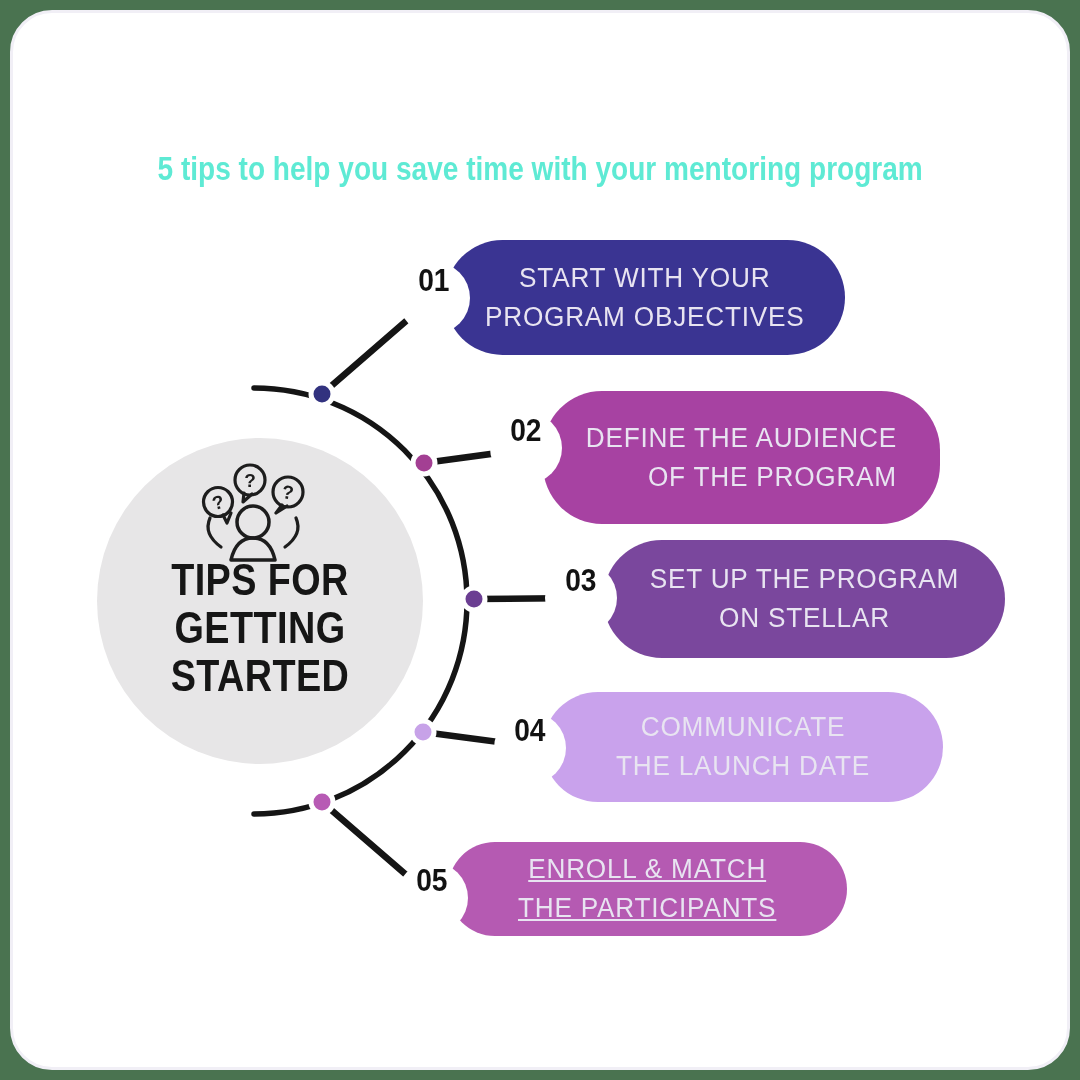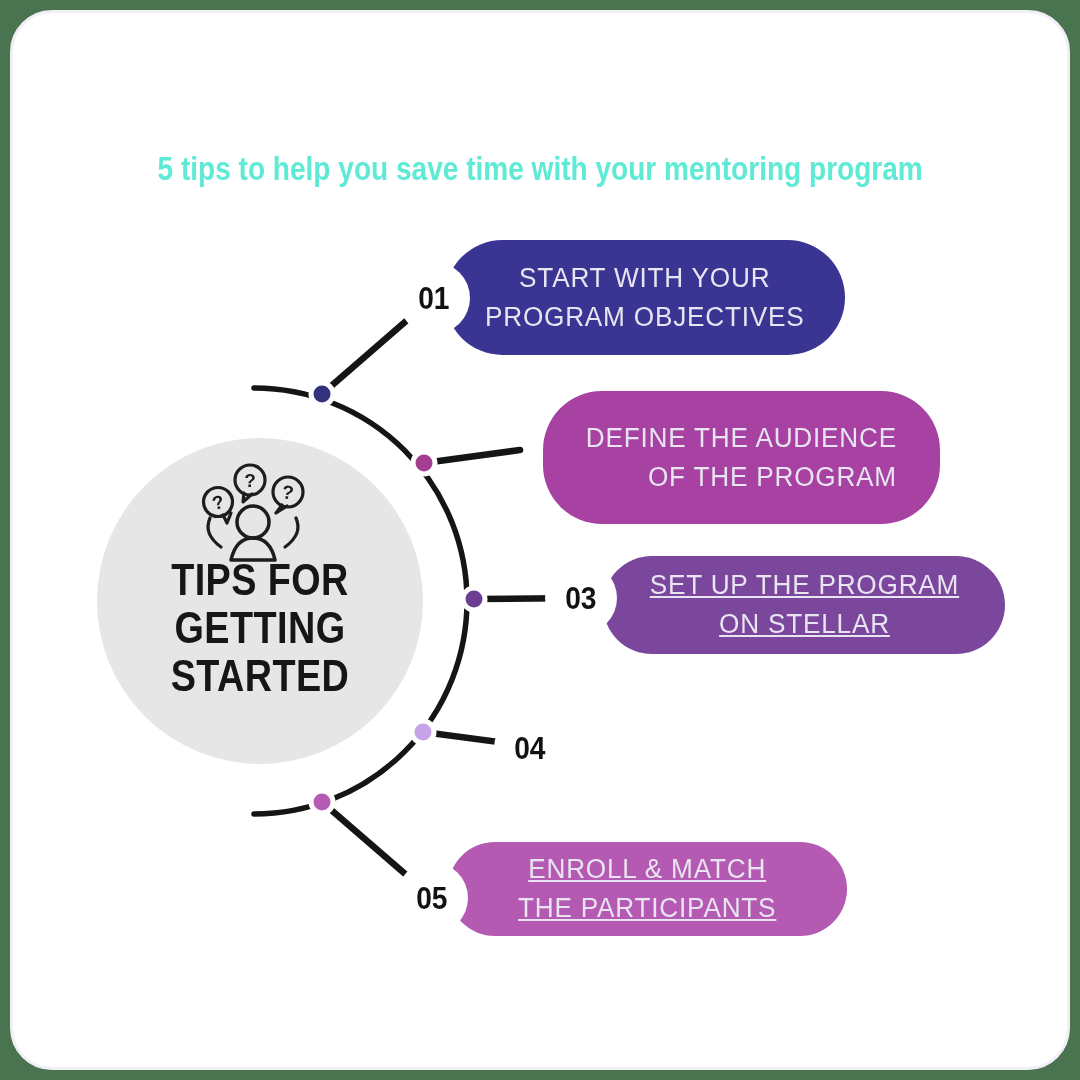--- a/index.html
+++ b/index.html
@@ -19,26 +19,26 @@
   #center-icon{position:absolute;left:198px;top:456px;}
   #center-heading{position:absolute;left:60px;top:556px;width:400px;text-align:center;
                   color:#161616;font-weight:700;font-size:45px;line-height:48px;letter-spacing:.5px;}
   #center-heading div{transform:scaleX(0.84);transform-origin:center;white-space:nowrap;}
   
   .pill{position:absolute;display:flex;align-items:center;justify-content:center;
         text-align:center;color:#e8e4f1;font-size:27px;line-height:39px;letter-spacing:.8px;}
   .pill .txt{transform:scaleX(0.97);white-space:nowrap;}
   .p1{left:445px;top:240px;width:400px;height:115px;border-radius:58px;text-align:center;}
   .p2{left:543px;top:391px;width:397px;height:133px;border-radius:59px;text-align:right;}
-  .p3{left:603px;top:556px;width:402px;height:98px;border-radius:59px;text-decoration:underline;}
+  .p3{left:603px;top:540px;width:402px;height:118px;border-radius:59px;}
   .p4{left:543px;top:692px;width:400px;height:110px;border-radius:55px;}
   .p5{left:448px;top:842px;width:399px;height:94px;border-radius:55px;text-decoration:underline;}
   
   .badge{position:absolute;width:72px;height:72px;border-radius:50%;background:#ffffff;
-         display:flex;align-items:center;justify-content:center;
+         display:flex;align-items:flex-start;justify-content:center;
          color:#121212;font-weight:700;font-size:32px;}
   .badge span{display:inline-block;transform:scaleX(0.88);}
   .b1{left:398px;top:262px;} .b2{left:490px;top:412px;} .b3{left:545px;top:562px;}
   .b4{left:494px;top:712px;} .b5{left:396px;top:862px;}
 </style>
 </head>
 <body>
 
 <div id="stage">
   <div id="card"></div>
@@ -116,29 +116,38 @@
       <div>DEFINE THE AUDIENCE</div>
       <div>OF THE PROGRAM</div>
     </div>
   </div>
   <div class="pill p3" style="background-color: rgb(122, 71, 157);">
     <div class="txt">
       <div>SET UP THE PROGRAM</div>
       <div>ON STELLAR</div>
     </div>
   </div>
+  <div class="pill p4" style="background-color: rgb(201, 162, 236);">
+    <div class="txt">
+      <div>COMMUNICATE</div>
+      <div>THE LAUNCH DATE</div>
+    </div>
+  </div>
   <div class="pill p5" style="background-color: rgb(181, 90, 178);">
     <div class="txt">
       <div>ENROLL &amp; MATCH</div>
       <div>THE PARTICIPANTS</div>
     </div>
   </div>
 
   <div class="badge b1">
       <span>01</span>
+    </div>
+  <div class="badge b2">
+      <span>02</span>
     </div>
   <div class="badge b3">
       <span>03</span>
     </div>
   <div class="badge b4">
       <span>04</span>
     </div>
   <div class="badge b5">
       <span>05</span>
     </div>

